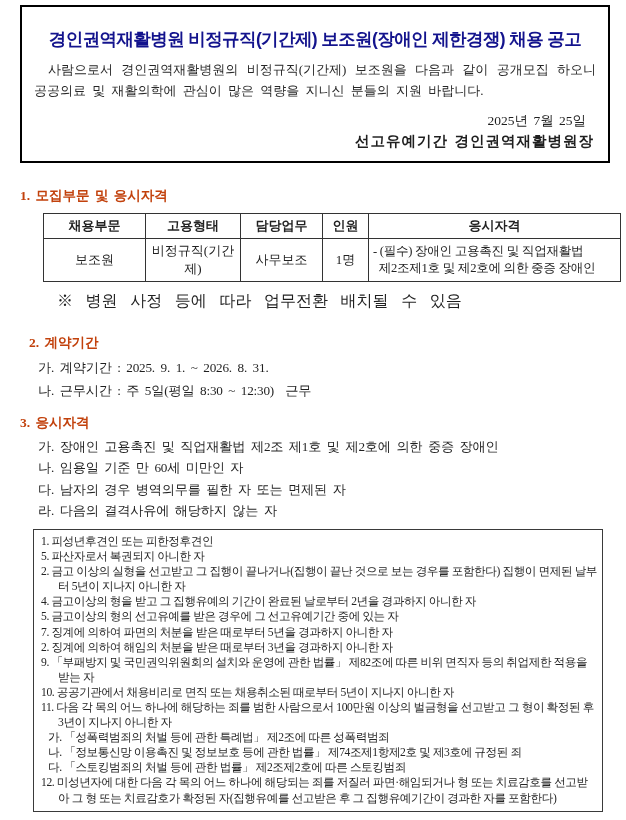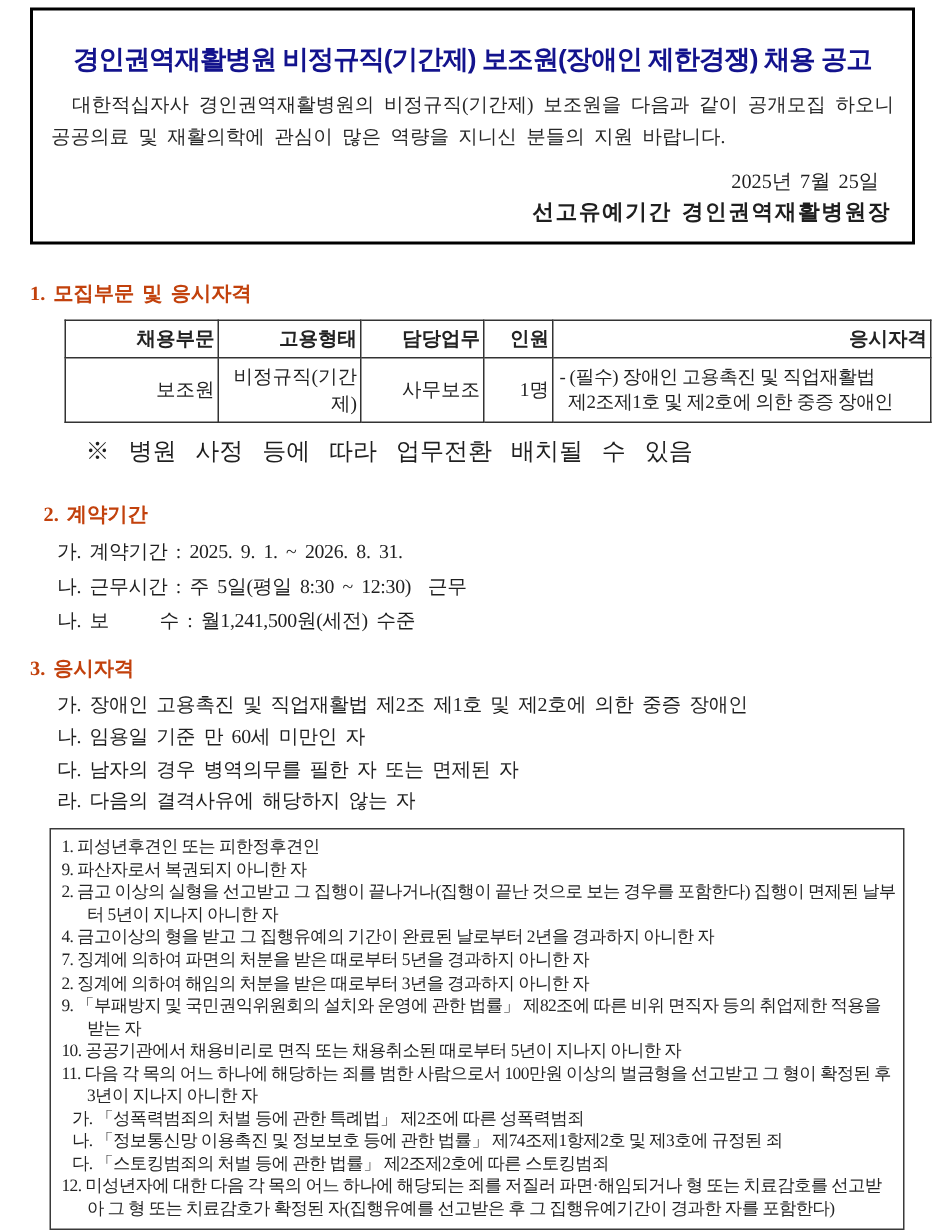--- a/index.html
+++ b/index.html
@@ -68,21 +68,21 @@
   table.recruit-table {
     margin: 8px 0 0 43px;
     border-collapse: collapse;
     table-layout: fixed;
     width: 577px;
     font-size: 13px;
     color: #222;
   }
   .recruit-table th, .recruit-table td {
     border: 1.5px solid #333;
-    text-align: right;
+    text-align: center;
     padding: 0 2px;
   }
   .recruit-table th {
     font-weight: bold;
     height: 24px;
     word-spacing: 1px;
   }
   .recruit-table td { height: 38px; }
   .recruit-table td.qual-cell {
     text-align: left;
@@ -123,21 +123,21 @@
     box-sizing: border-box;
   }
   .dq-item { padding-left: 17px; text-indent: -17px; }
   .dq-sub  { padding-left: 25px; text-indent: -18px; }
 </style>
 </head>
 <body>
 
 <div class="header-box">
   <div class="doc-title">경인권역재활병원 비정규직(기간제) 보조원(장애인 제한경쟁) 채용 공고</div>
-  <div class="intro">대한적십자사 경인권역재활병원의 비정규직(기간제) 보조원을 다음과 같이 공개모집 하오니 공공의료 및 재활의학에 관심이 많은 역량을 지니신 분들의 지원 바랍니다.</div>
+  <div class="intro">사람으로서 경인권역재활병원의 비정규직(기간제) 보조원을 다음과 같이 공개모집 하오니 공공의료 및 재활의학에 관심이 많은 역량을 지니신 분들의 지원 바랍니다.</div>
   <div class="date-line">2025년  7월  25일</div>
   <div class="signature-line">선고유예기간 경인권역재활병원장</div>
 </div>
 
 <div id="section1-heading" class="section-heading">1. 모집부문 및 응시자격</div>
 
 <table class="recruit-table">
   <colgroup>
       <col style="width: 102px;">
       <col style="width: 95px;">
@@ -165,36 +165,36 @@
       </tr>
     </tbody>
 </table>
 
 <div class="table-note">※  병원 사정 등에 따라 업무전환 배치될 수 있음</div>
 
 <div id="section2-heading" class="section-heading">2. 계약기간</div>
 <div id="section2-list" class="sub-list">
     <div class="list-line">가. 계약기간 : 2025. 9. 1. ~ 2026. 8. 31.</div>
     <div class="list-line">나. 근무시간 : 주 5일(평일 8:30 ~ 12:30)  근무</div>
-    <div class="list-line">나. 보      수 : 월1,241,500원(세전) 수준</div>
   </div>
 
 <div id="section3-heading" class="section-heading">3. 응시자격</div>
 <div id="section3-list" class="sub-list">
     <div class="list-line">가. 장애인 고용촉진 및 직업재활법 제2조 제1호 및 제2호에 의한 중증 장애인</div>
     <div class="list-line">나. 임용일 기준 만 60세 미만인 자</div>
     <div class="list-line">다. 남자의 경우 병역의무를 필한 자 또는 면제된 자</div>
     <div class="list-line">라. 다음의 결격사유에 해당하지 않는 자</div>
   </div>
 
 <div class="dq-box">
     <div class="dq-item">1. 피성년후견인 또는 피한정후견인</div>
-    <div class="dq-item">9. 파산자로서 복권되지 아니한 자</div>
+    <div class="dq-item">5. 파산자로서 복권되지 아니한 자</div>
     <div class="dq-item">2. 금고 이상의 실형을 선고받고 그 집행이 끝나거나(집행이 끝난 것으로 보는 경우를 포함한다) 집행이 면제된 날부터 5년이 지나지 아니한 자</div>
     <div class="dq-item">4. 금고이상의 형을 받고 그 집행유예의 기간이 완료된 날로부터 2년을 경과하지 아니한 자</div>
+    <div class="dq-item">5. 금고이상의 형의 선고유예를 받은 경우에 그 선고유예기간 중에 있는 자</div>
     <div class="dq-item">7. 징계에 의하여 파면의 처분을 받은 때로부터 5년을 경과하지 아니한 자</div>
     <div class="dq-item">2. 징계에 의하여 해임의 처분을 받은 때로부터 3년을 경과하지 아니한 자</div>
     <div class="dq-item">9. 「부패방지 및 국민권익위원회의 설치와 운영에 관한 법률」 제82조에 따른 비위 면직자 등의 취업제한 적용을 받는 자</div>
     <div class="dq-item">10. 공공기관에서 채용비리로 면직 또는 채용취소된 때로부터 5년이 지나지 아니한 자</div>
     <div class="dq-item">11. 다음 각 목의 어느 하나에 해당하는 죄를 범한 사람으로서 100만원 이상의 벌금형을 선고받고 그 형이 확정된 후 3년이 지나지 아니한 자</div>
     <div class="dq-sub">가. 「성폭력범죄의 처벌 등에 관한 특례법」 제2조에 따른 성폭력범죄</div>
     <div class="dq-sub">나. 「정보통신망 이용촉진 및 정보보호 등에 관한 법률」 제74조제1항제2호 및 제3호에 규정된 죄</div>
     <div class="dq-sub">다. 「스토킹범죄의 처벌 등에 관한 법률」 제2조제2호에 따른 스토킹범죄</div>
     <div class="dq-item">12. 미성년자에 대한 다음 각 목의 어느 하나에 해당되는 죄를 저질러 파면·해임되거나 형 또는 치료감호를 선고받아 그 형 또는 치료감호가 확정된 자(집행유예를 선고받은 후 그 집행유예기간이 경과한 자를 포함한다)</div>
   </div>

